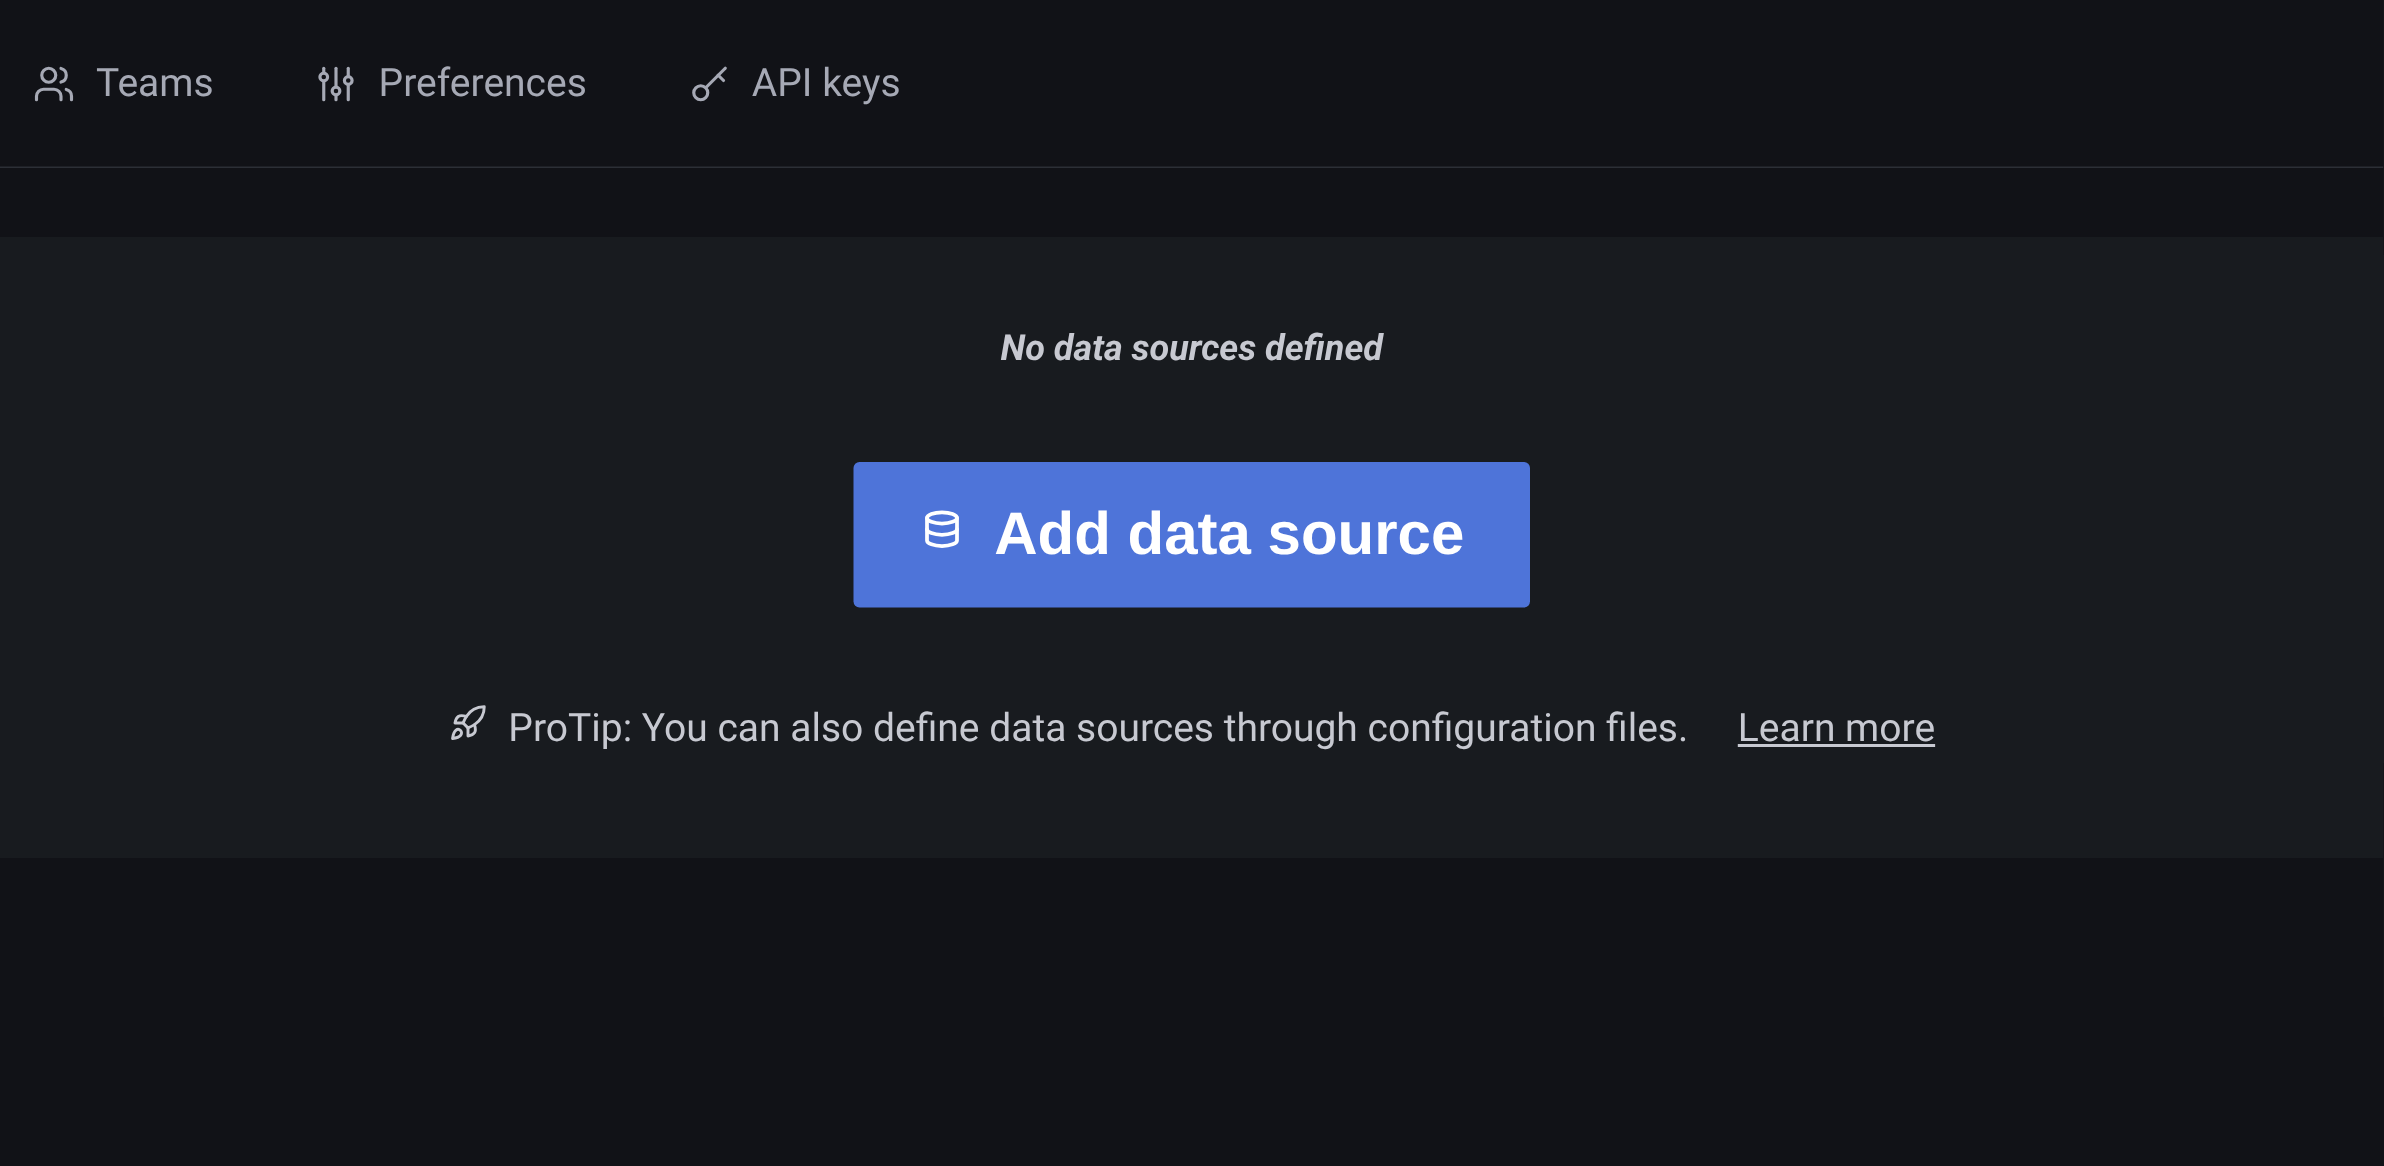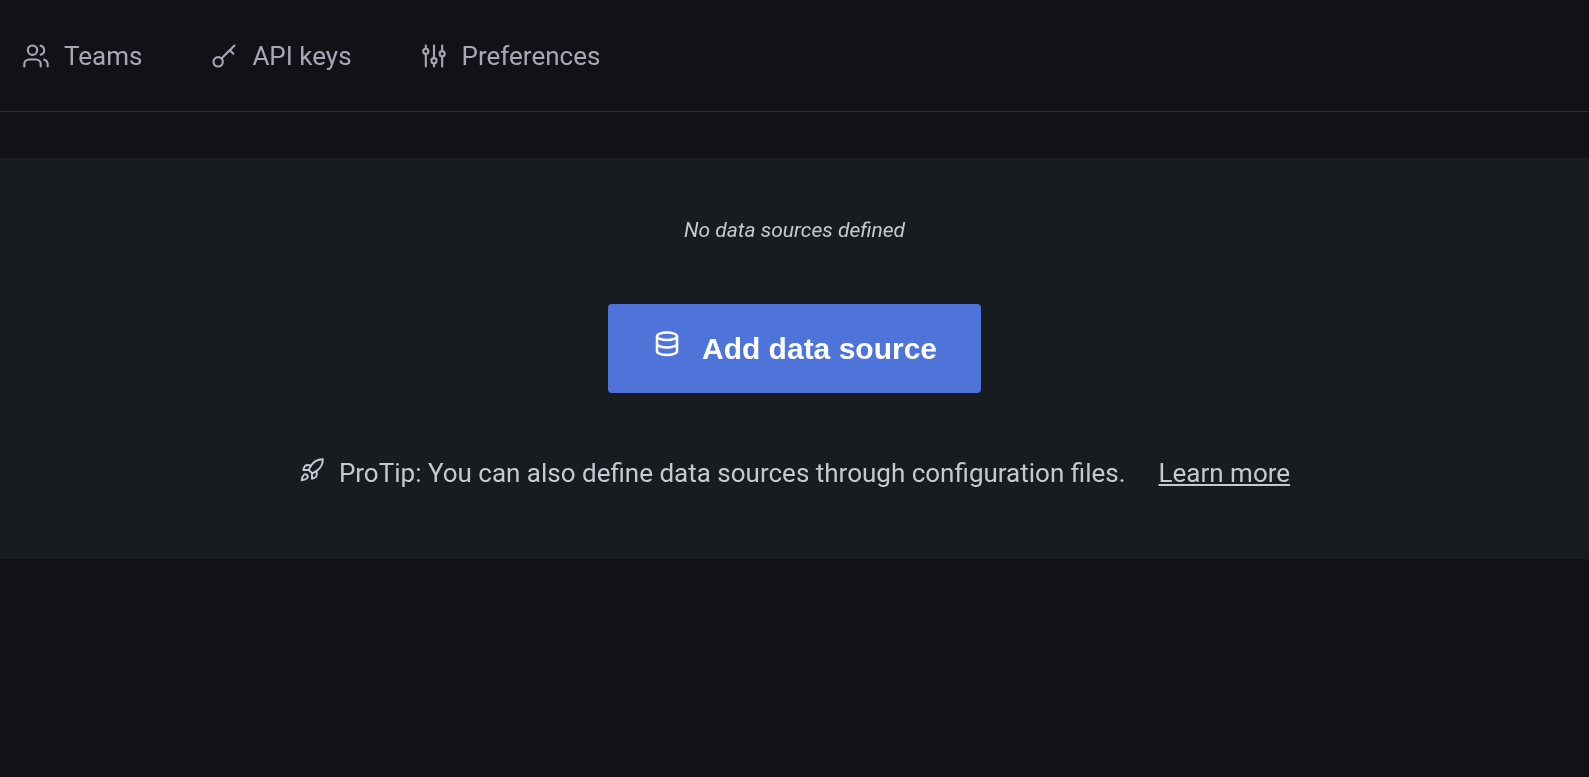--- a/index.html
+++ b/index.html
@@ -50,33 +50,34 @@
       stroke-linejoin: round;
     }
     .content-panel {
       margin-top: 46px;
       background-color: #181b1f;
       padding-top: 60px;
       padding-bottom: 70px;
       text-align: center;
     }
     .empty-message {
-      font-size: 21px;
+      font-size: 24px;
       font-style: italic;
       color: #c7c9d1;
+      font-weight: bold;
     }
     .add-button {
       display: inline-flex;
       align-items: center;
       justify-content: center;
       gap: 20px;
       margin-top: 62px;
       background-color: #4e74d9;
       color: #ffffff;
-      font-size: 30px;
+      font-size: 40px;
       font-weight: 600;
       border: none;
       border-radius: 4px;
       padding: 26px 44px;
       cursor: pointer;
     }
     .add-button svg {
       width: 30px;
       height: 30px;
       stroke: #ffffff;
@@ -122,40 +123,40 @@
         <path d="M16 3.13a4 4 0 0 1 0 7.75"></path>
       </svg>
     </span>
     <span>Teams</span>
   </div>
 
 
   <div class="tab-item">
     <span class="tab-icon">
       <svg viewBox="0 0 24 24">
-        <circle cx="7" cy="17" r="4"></circle>
-        <line x1="10" y1="14" x2="21" y2="3"></line>
-        <line x1="17" y1="7" x2="20" y2="10"></line>
-      </svg>
-    </span>
-    <span>API keys</span>
-  </div>
-
-  <div class="tab-item">
-    <span class="tab-icon">
-      <svg viewBox="0 0 24 24">
         <line x1="5" y1="3" x2="5" y2="21"></line>
         <circle cx="5" cy="8" r="2.2" fill="#111217"></circle>
         <line x1="12" y1="3" x2="12" y2="21"></line>
         <circle cx="12" cy="16" r="2.2" fill="#111217"></circle>
         <line x1="19" y1="3" x2="19" y2="21"></line>
         <circle cx="19" cy="10" r="2.2" fill="#111217"></circle>
       </svg>
     </span>
     <span>Preferences</span>
+  </div>
+
+  <div class="tab-item">
+    <span class="tab-icon">
+      <svg viewBox="0 0 24 24">
+        <circle cx="7" cy="17" r="4"></circle>
+        <line x1="10" y1="14" x2="21" y2="3"></line>
+        <line x1="17" y1="7" x2="20" y2="10"></line>
+      </svg>
+    </span>
+    <span>API keys</span>
   </div>
 </div>
 
 <div class="content-panel">
   <div class="empty-message">No data sources defined</div>
 
   <button class="add-button">
     <span>
       <svg viewBox="0 0 24 24">
         <ellipse cx="12" cy="5" rx="8" ry="3"></ellipse>

